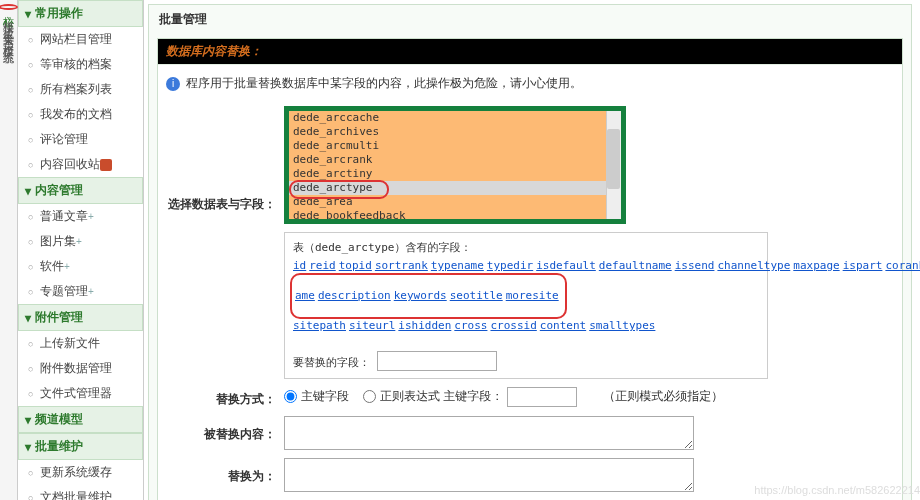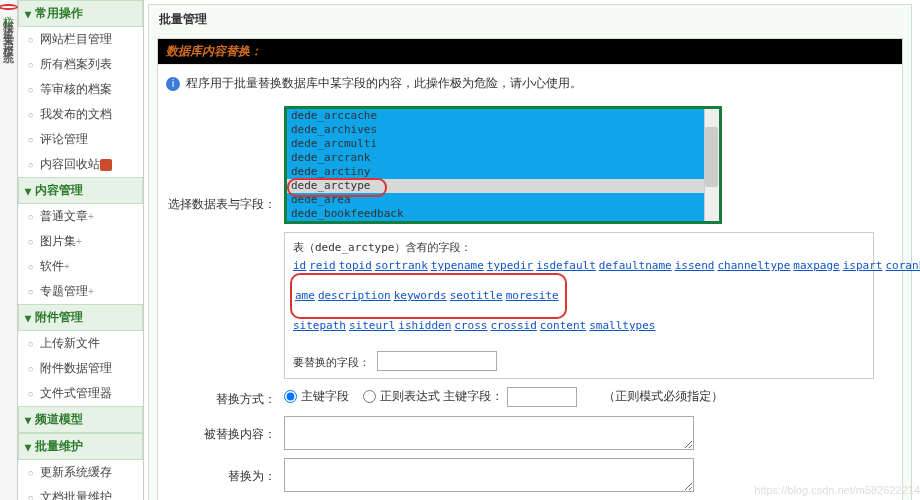--- a/index.html
+++ b/index.html
@@ -14,28 +14,28 @@
 .sb-item::before { content: "○"; position: absolute; left: 10px; color: #999; font-size: 9px; }
 .sb-item .tpl { color: #8aa; font-size: 10px; }
 .main { flex: 1; padding: 4px 8px 4px 4px; overflow: hidden; }
 .panel { border: 1px solid #cde0cd; background: #f7fbf7; }
 .panel-title { padding: 6px 10px; font-weight: bold; color: #333; }
 .panel-sub { margin: 4px 8px 8px; border: 1px solid #cde0cd; background: #fff; padding-bottom: 8px; }
 .sub-title { background: #000000; padding: 4px 8px; color: #d36d1e; font-weight: bold; border-bottom: 1px solid #e3efe3; font-style: italic; }
 .warn { padding: 10px 8px; color: #333; display: flex; align-items: center; gap: 6px; }
 .warn .i { display: inline-block; width: 14px; height: 14px; border-radius: 50%; background: #3c7adb; color: #fff; font-size: 10px; text-align: center; line-height: 14px; }
 .form-row { display: flex; align-items: flex-start; padding: 4px 8px; gap: 8px; }
-.label { width: 110px; text-align: right; padding-top: 4px; color: #333; }
-.listbox { width: 438px; height: 118px; border: 3px solid #15803d; font-family: monospace; font-size: 11px; overflow: hidden; background: #0ea5e9; position: relative; }
+.label { width: 110px; text-align: right; padding-top: 4px; color: #333; font-weight: bold; }
+.listbox { width: 342px; height: 118px; border: 5px solid #15803d; font-family: monospace; font-size: 11px; overflow: hidden; background: #fdba74; position: relative; }
 .listbox div { padding: 0 4px; line-height: 14px; }
 .listbox .sel { background: #d8d8d8; position: relative; }
 .listbox .sel::after { content: ""; position: absolute; left: 0; top: -1px; width: 96px; height: 15px; border: 2px solid #d33; border-radius: 9px; }
 .listbox .scroll { position: absolute; right: 0; top: 0; width: 15px; height: 100%; background: #eee; border-left: 1px solid #ccc; }
 .listbox .thumb { position: absolute; right: 1px; top: 18px; width: 13px; height: 60px; background: #ccc; border-radius: 2px; }
-.fieldbox { width: 590px; border: 1px solid #ccc; padding: 6px 8px; font-family: monospace; font-size: 11px; line-height: 18px; }
+.fieldbox { width: 484px; border: 1px solid #ccc; padding: 6px 8px; font-family: monospace; font-size: 11px; line-height: 18px; }
 .fieldbox a { color: #1155cc; text-decoration: underline; margin-right: 3px; cursor: pointer; }
 .fieldbox .ringed { position: relative; display: inline-block; padding: 12px 2px; }
 .fieldbox .ringed::after { content: ""; position: absolute; left: -3px; right: -3px; top: -2px; bottom: -2px; border: 2px solid #d33; border-radius: 10px; }
 input[type=text] { border: 1px solid #aaa; padding: 2px 4px; height: 20px; }
 .radio-row { display: flex; align-items: center; gap: 4px; }
 textarea { width: 410px; height: 34px; border: 1px solid #aaa; font-size: 12px; }
 .captcha { font-family: serif; font-size: 16px; letter-spacing: 4px; font-style: italic; }
 .captcha .r { color: #c33; } .captcha .b { color: #06c; } .captcha .g { color: #393; } .captcha .p { color: #93c; }
 .recycle-icon { display: inline-block; width: 12px; height: 12px; background: #c94c2c; border-radius: 2px; }
 .watermark { position: absolute; right: 0; bottom: 4px; color: #ddd; font-size: 11px; }
@@ -56,24 +56,24 @@
 
   <div class="sidebar">
     <div class="sb-header">
         <span>▾</span>
         <span>常用操作</span>
       </div>
     <div class="sb-item">
         <span>网站栏目管理</span>
       </div>
     <div class="sb-item">
+        <span>等审核的档案</span>
+      </div>
+    <div class="sb-item">
         <span>所有档案列表</span>
-      </div>
-    <div class="sb-item">
-        <span>等审核的档案</span>
       </div>
     <div class="sb-item">
         <span>我发布的文档</span>
       </div>
     <div class="sb-item">
         <span>评论管理</span>
       </div>
     <div class="sb-item">
         <span>内容回收站</span> 
         <span class="recycle-icon"></span>

